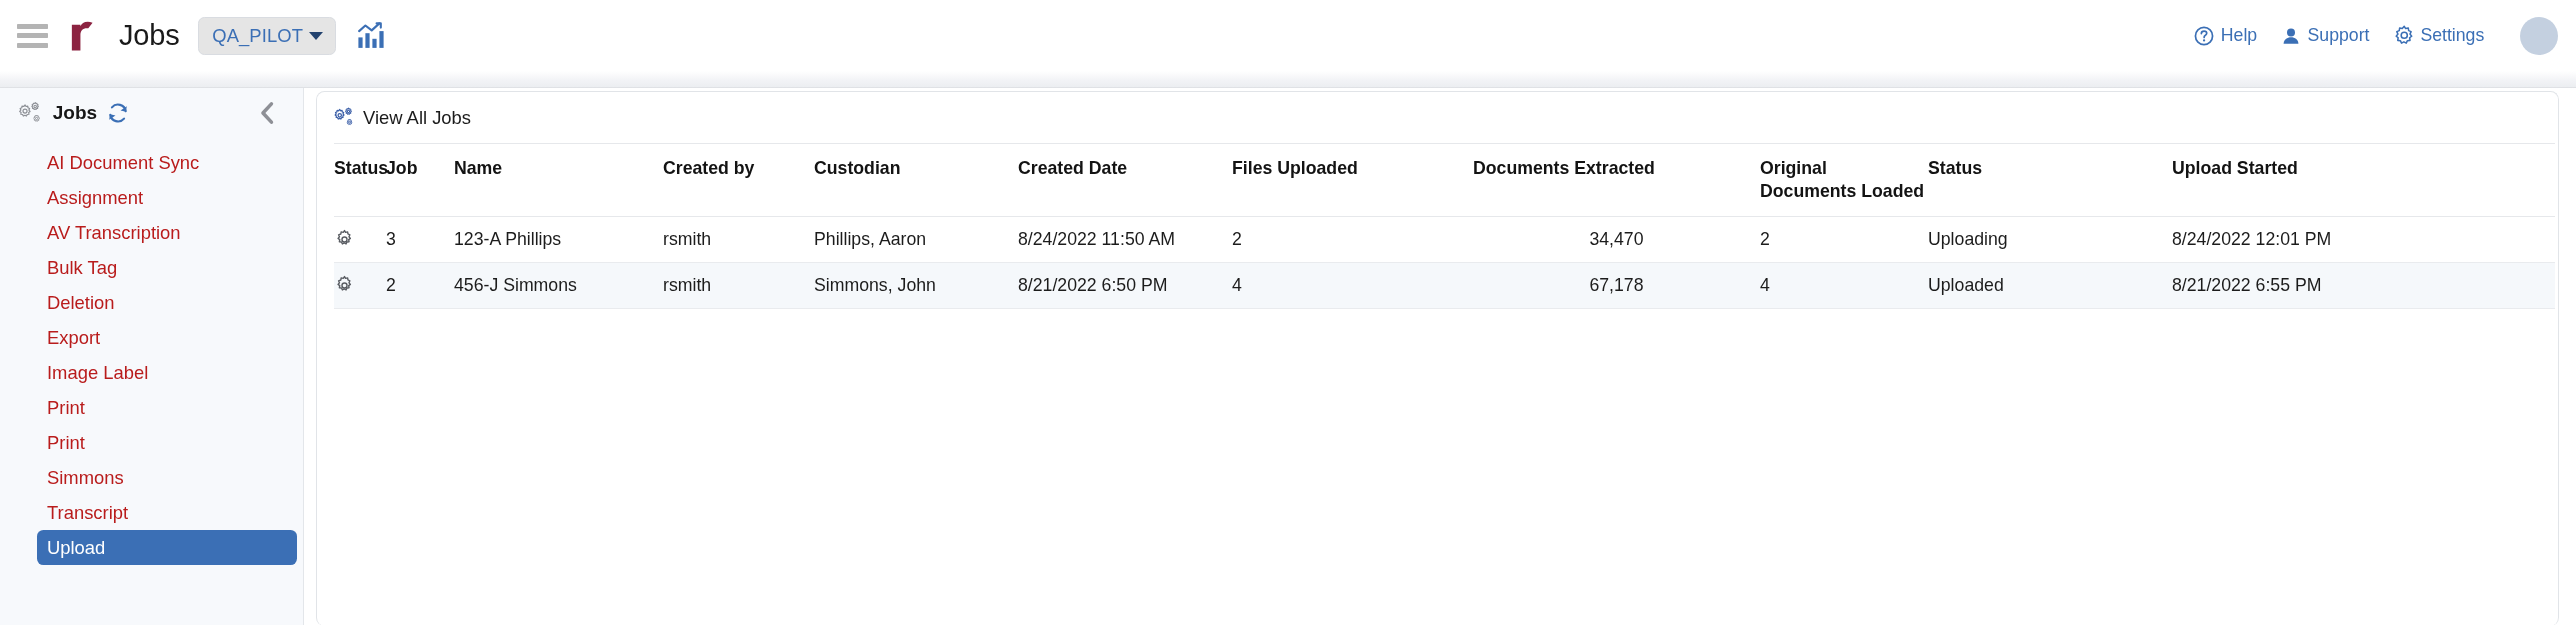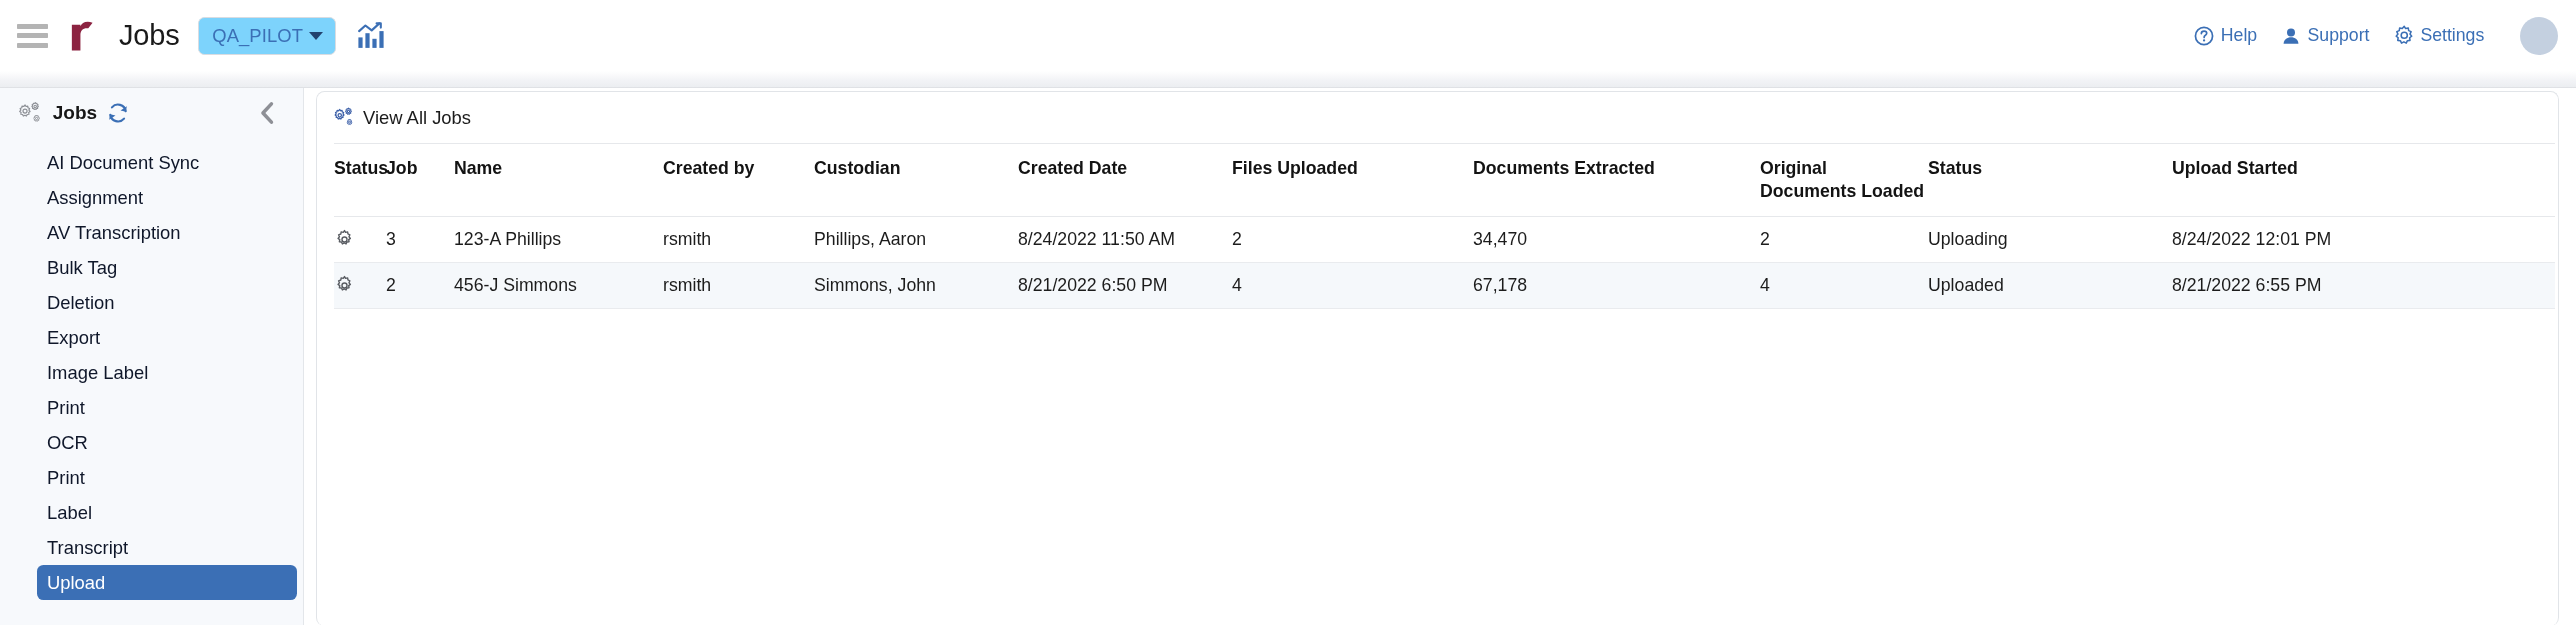--- a/index.html
+++ b/index.html
@@ -54,21 +54,21 @@
     letter-spacing: -0.2px;
     line-height: 1;
   }
 
   .workspace-select {
     margin-left: 18.4px;
     height: 38px;
     padding: 0 11.3px 0 13.4px;
     border: 1.1px solid #d9dce1;
     border-radius: 6.4px;
-    background: #7dd3fc;
+    background: #e5e5e5;
     display: flex; align-items: center; gap: 6.4px;
     cursor: pointer;
   }
   .workspace-select .ws-label {
     font-size: 18.4px;
     color: #3b6fb5;
     letter-spacing: 0.1px;
   }
   .caret-down {
     width: 0; height: 0;
@@ -135,21 +135,21 @@
 
   .sidebar-list {
     margin-top: 20px;
     list-style: none;
   }
   .sidebar-item {
     height: 35px;
     margin: 0 5.7px 0 37px;
     display: flex; align-items: center;
     font-size: 18.4px;
-    color: #0f172a;
+    color: #b91c1c;
     cursor: pointer;
     padding-left: 10px;
     border-radius: 6.4px;
   }
   .sidebar-item.active {
     background: #3b6fb5;
     color: #ffffff;
     margin-left: 37px;
     margin-right: 5.7px;
   }
@@ -213,21 +213,21 @@
   .col-createdby   { width: 151px; }
   .col-custodian   { width: 204px; }
   .col-createddate { width: 214px; }
   .col-files       { width: 241px; }
   .col-docsex      { width: 287px; }
   .col-origdocs    { width: 168px; }
   .col-status2     { width: 244px; }
   .col-uploadstart { width: 383px; }
 
   .num-cell { }
-  .docs-ex-cell { padding-right: 83px; text-align: left; }
+  .docs-ex-cell { padding-right: 83px; text-align: center; }
   .docsex-head { padding-left: 0; }
 
   .row-gear { width: 21px; height: 21px; display:block; cursor:pointer; }
 </style>
 </head>
 <body>
 
 <div class="topbar">
 
   <div class="hamburger">
@@ -336,27 +336,24 @@
     <li class="sidebar-item">
         <span>Export</span>
       </li>
     <li class="sidebar-item">
         <span>Image Label</span>
       </li>
     <li class="sidebar-item">
         <span>Print</span>
       </li>
     <li class="sidebar-item">
-        <span>OCR</span>
-      </li>
-    <li class="sidebar-item">
         <span>Print</span>
       </li>
     <li class="sidebar-item">
-        <span>Label</span>
+        <span>Simmons</span>
       </li>
     <li class="sidebar-item">
         <span>Transcript</span>
       </li>
     <li class="sidebar-item active">
         <span>Upload</span>
       </li>
   </ul>
 </div>
 

